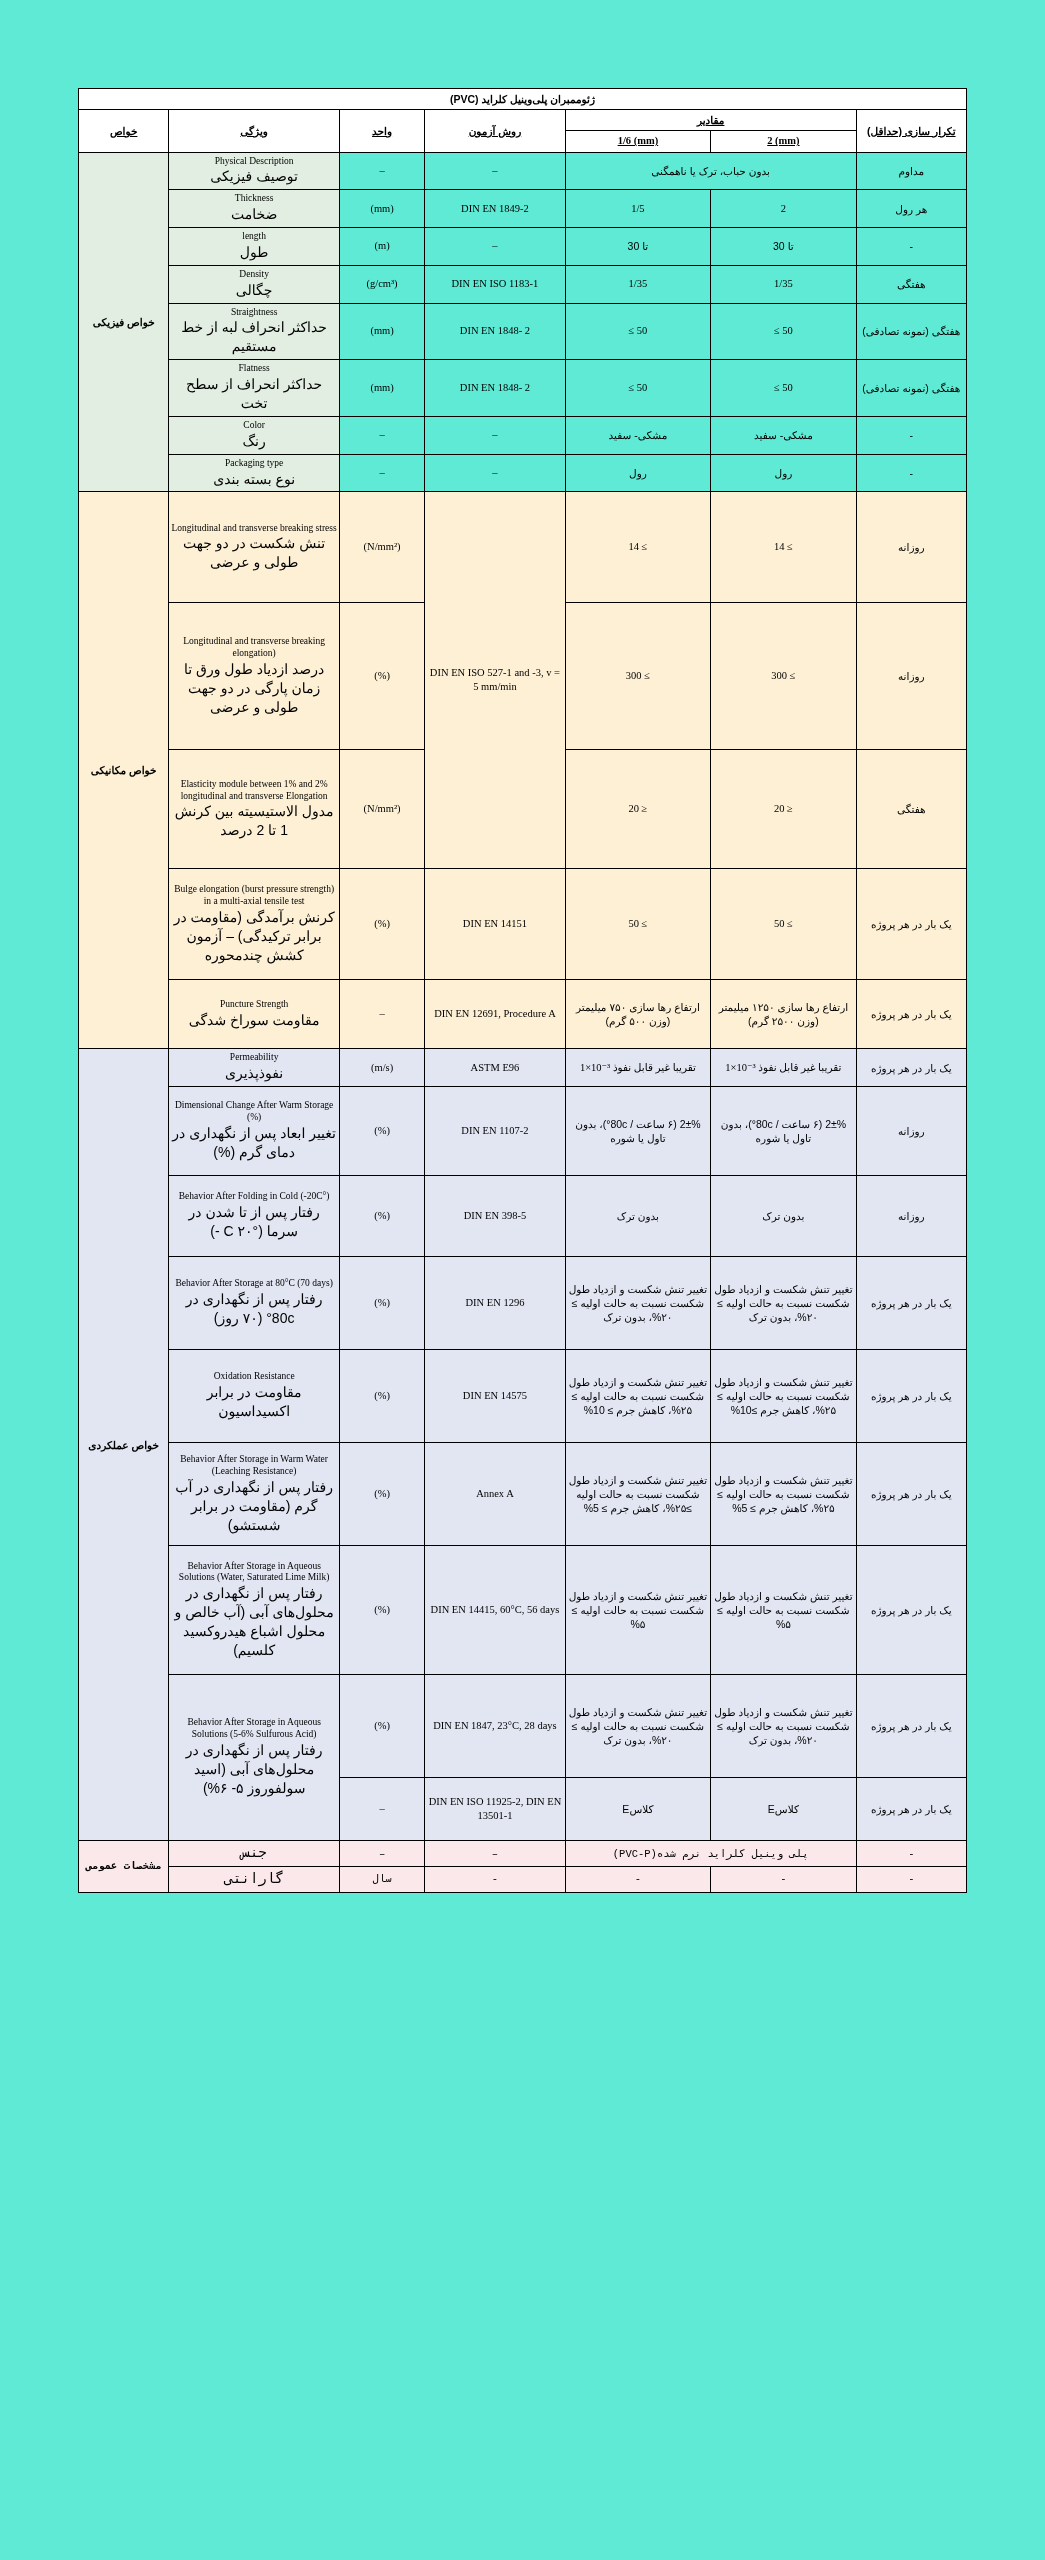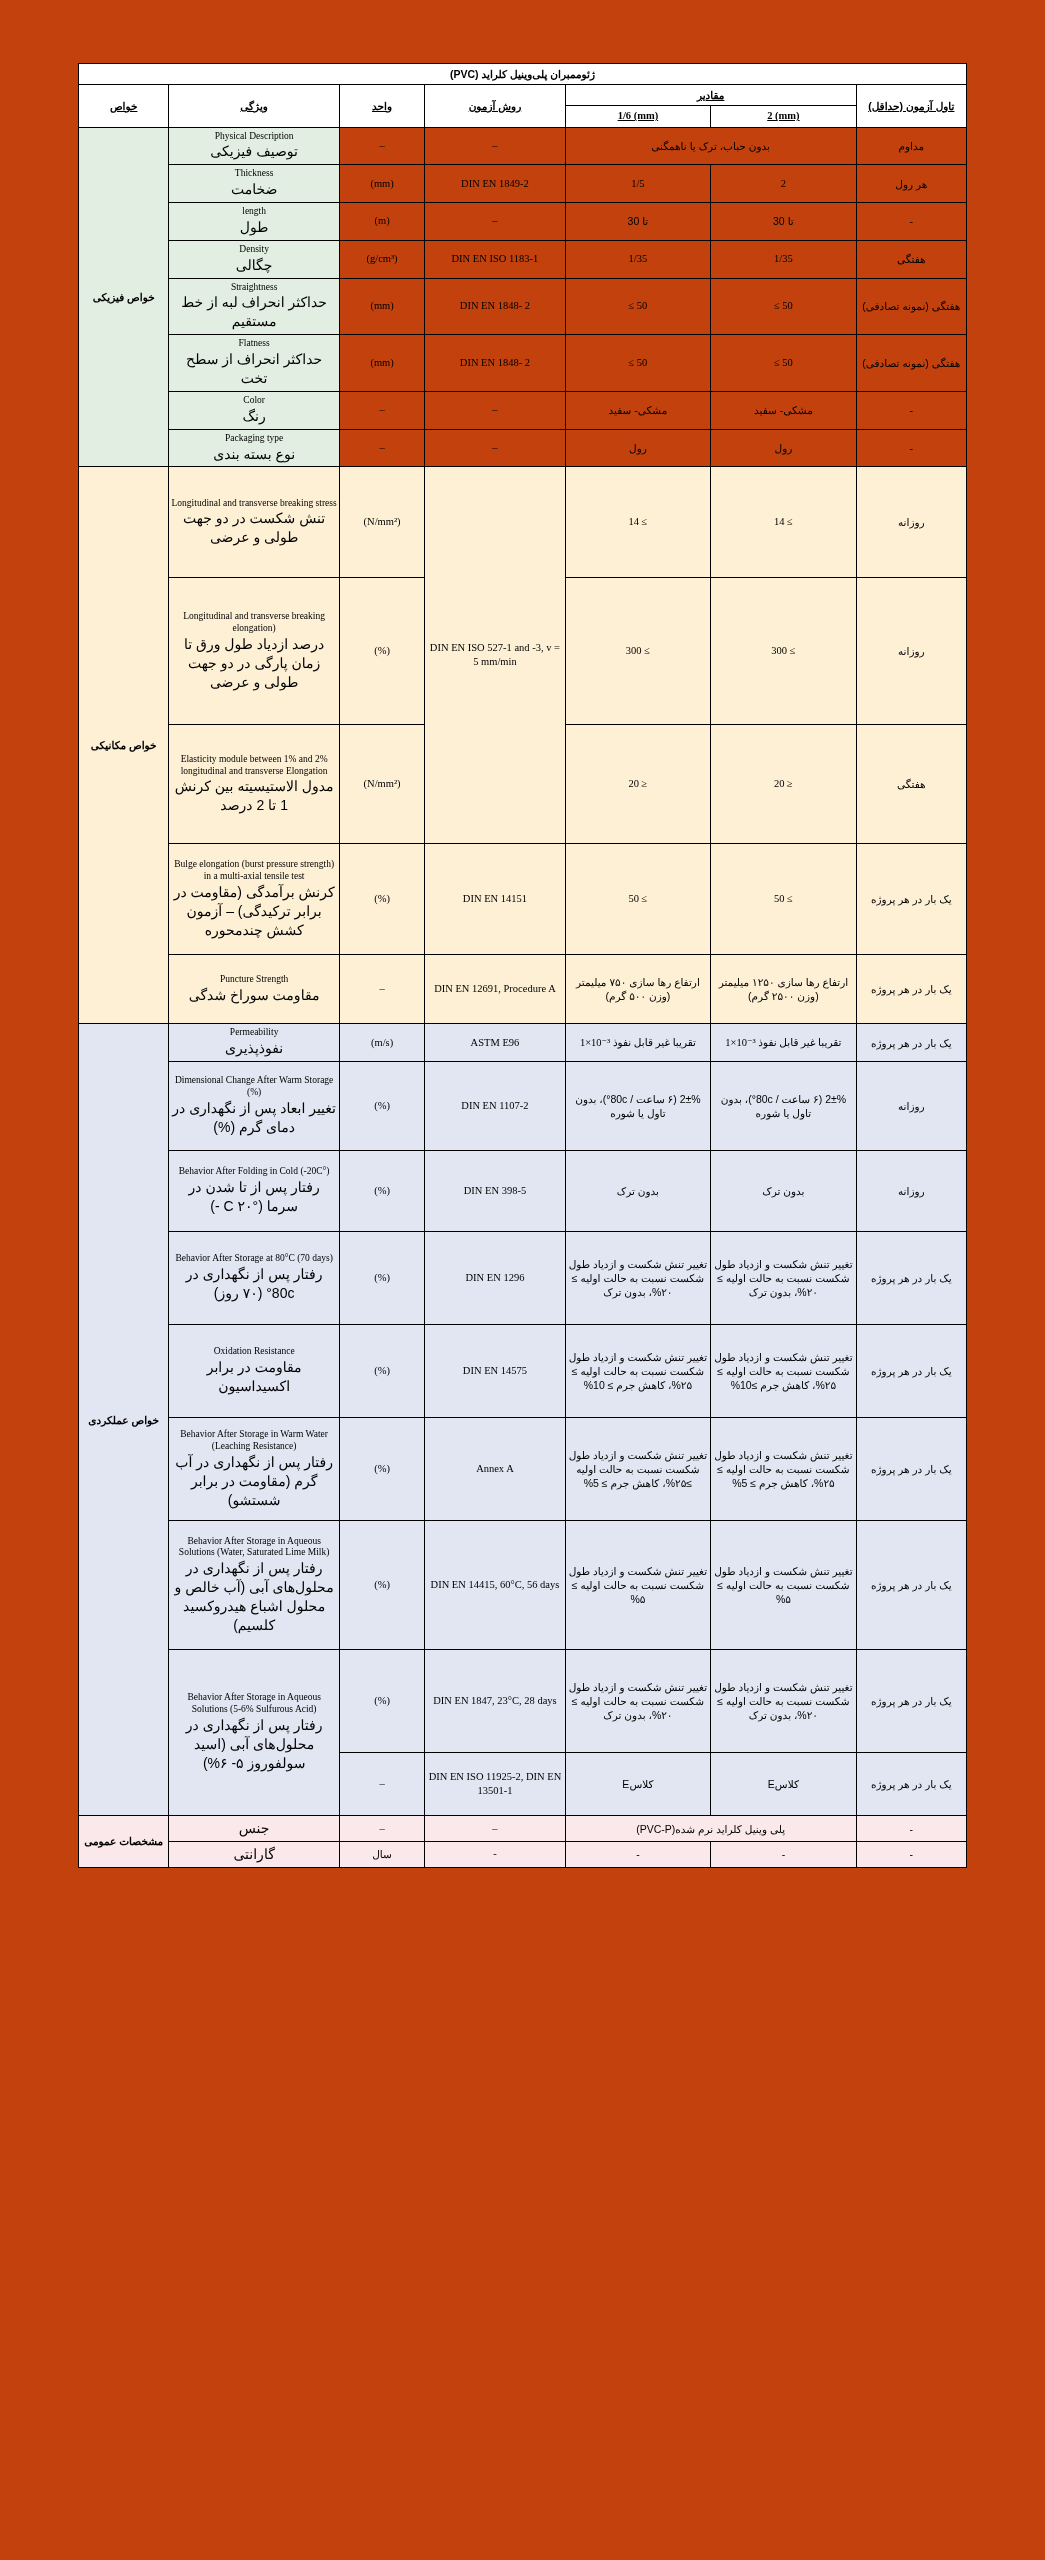--- a/index.html
+++ b/index.html
@@ -5,22 +5,22 @@
   html,body{margin:0;padding:0;background:#ffffff;}
   body{
     font-family:"Liberation Sans", sans-serif;
     width:1045px;
     -webkit-font-smoothing:antialiased;
   }
   .page{
     width:1045px;
     min-height:2560px;
     box-sizing:border-box;
-    padding:63px 78px 40px 78px;
-    background:#c2410c;
+    padding:88px 78px 40px 78px;
+    background:#5eead4;
   }
   table.spec{
     border-collapse:collapse;
     width:100%;
     table-layout:fixed;
     border:1.5px solid #000;
   }
   table.spec td, table.spec th{
     border:1px solid #000;
     text-align:center;
@@ -61,21 +61,21 @@
   }
   .grp{
     font-weight:bold;
     font-size:12px;
     line-height:1.6;
   }
   
   .g-phys{background:#e2eee2;}
   .g-mech{background:#fdf0d5;}
   .g-func{background:#e2e6f2;}
-  .g-spec{background:#fbe8ea;}
+  .g-spec{background:#fbe8ea;font-family:Liberation Mono, monospace;}
   .w-col1{width:11%;}
   .w-col2{width:14.5%;}
   .w-col3{width:14.5%;}
   .w-col4{width:14%;}
   .w-col5{width:8.5%;}
   .w-col6{width:17%;}
   .w-col7{width:9%;}
 </style>
 </head>
 <body>
@@ -91,21 +91,21 @@
         <col class="w-col6">
         <col class="w-col7">
     </colgroup>
 
     <tbody>
         <tr>
       <td class="title-cell" colspan="7">ژئوممبران پلی‌وینیل کلراید (PVC)</td>
     </tr>
 
     <tr>
-      <td class="hdr" rowspan="2">تاول آزمون (حداقل)</td>
+      <td class="hdr" rowspan="2">تکرار سازی (حداقل)</td>
       <td class="hdr" colspan="2">مقادیر</td>
       <td class="hdr" rowspan="2">روش آزمون</td>
       <td class="hdr" rowspan="2">واحد</td>
       <td class="hdr" rowspan="2">ویژگی</td>
       <td class="hdr" rowspan="2">خواص</td>
     </tr>
     <tr>
       <td class="hdr num">2 (mm)</td>
       <td class="hdr num">1/6 (mm)</td>
     </tr>

